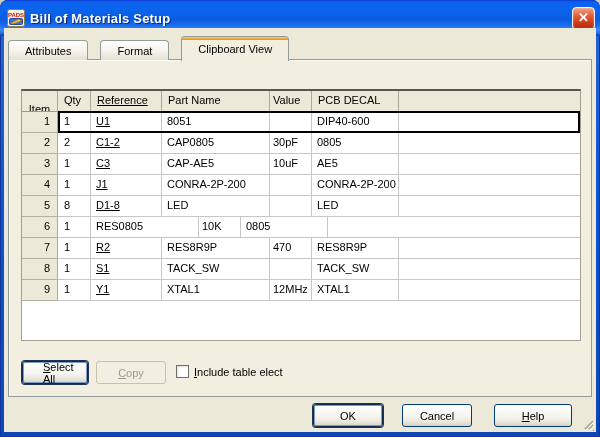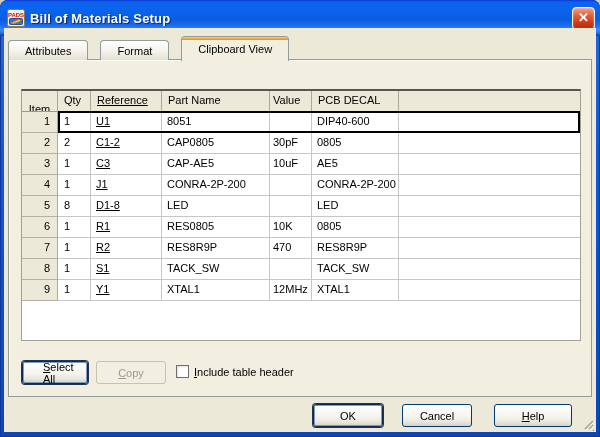--- a/index.html
+++ b/index.html
@@ -209,21 +209,20 @@
         <div class="cell c-qty">8</div>
         <div class="cell c-ref">D1-8</div>
         <div class="cell c-part">LED</div>
         <div class="cell c-value"></div>
         <div class="cell c-decal">LED</div>
         <div class="cell c-extra"></div>
       </div>
           <div class="row">
         <div class="cell c-item">6</div>
         <div class="cell c-qty">1</div>
-        <div class="cell c-ref">R1</div>
         <div class="cell c-part">RES0805</div>
         <div class="cell c-value">10K</div>
         <div class="cell c-decal">0805</div>
         <div class="cell c-extra"></div>
       </div>
           <div class="row">
         <div class="cell c-item">7</div>
         <div class="cell c-qty">1</div>
         <div class="cell c-ref">R2</div>
         <div class="cell c-part">RES8R9P</div>
@@ -254,21 +253,21 @@
 
     <div class="btn focused" style="left:18px; top:333px; width:66px;padding-left:20px;">
       <span><span class="key">S</span><span>elect All</span></span>
     </div>
     <div class="btn disabled" style="left:92px; top:333px; width:70px;">
       <span><span class="key">C</span><span>opy</span></span>
     </div>
 
     <div class="checkbox-wrap" style="left:172px; top:337px;">
       <div class="checkbox"></div>
-      <span><span class="key">I</span><span>nclude table header</span></span>
+      <span><span class="key">I</span><span>nclude table elect</span></span>
     </div>
 
     <div class="btn" style="left:398px; top:376px; width:70px;">Cancel</div>
     <div class="btn focused" style="left:309px; top:376px; width:70px;">OK</div>
     <div class="btn" style="left:490px; top:376px; width:78px;">
       <span><span class="key">H</span><span>elp</span></span>
     </div>
 
     <svg class="resize-grip" viewBox="0 0 13 13">
       <line x1="12" y1="4" x2="4" y2="12" stroke="#ffffff" stroke-width="1"></line>

